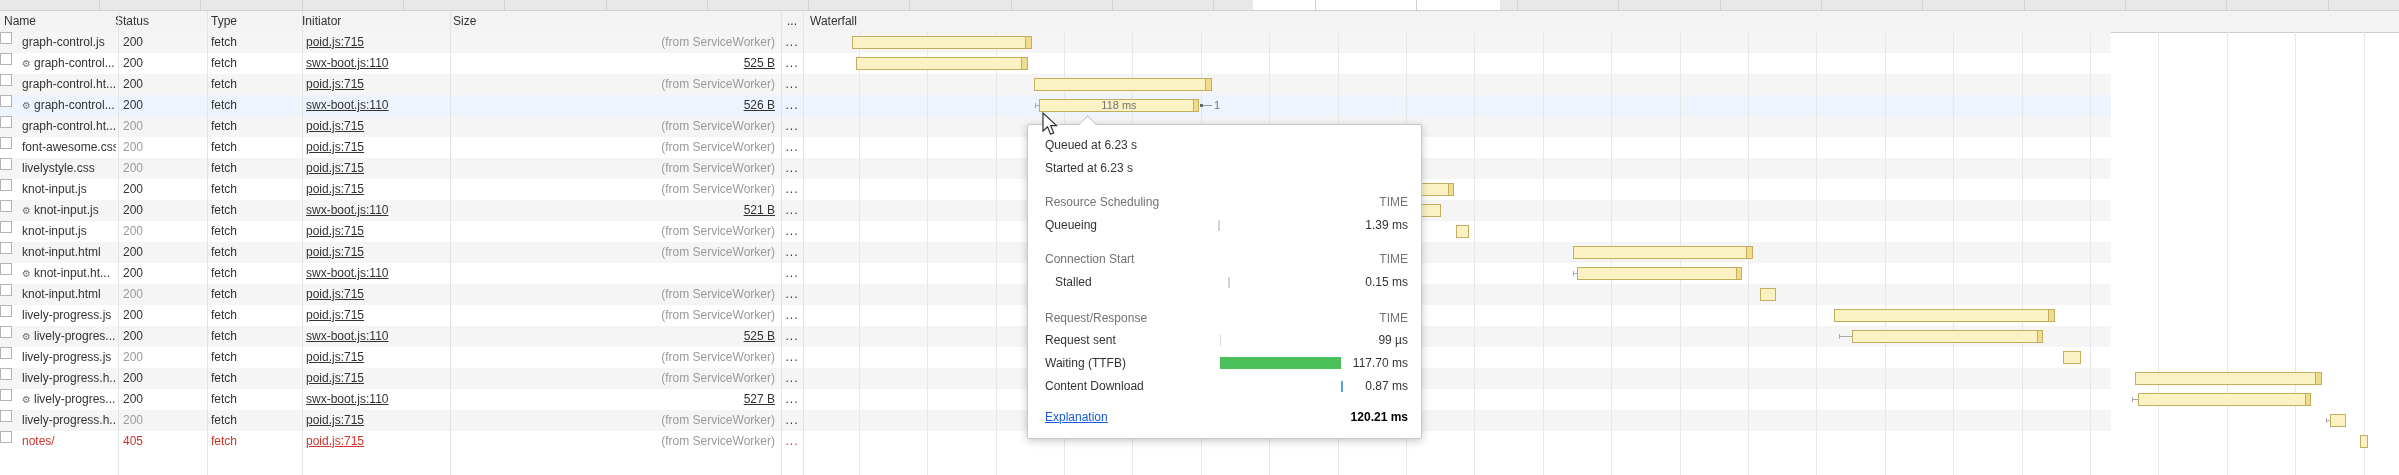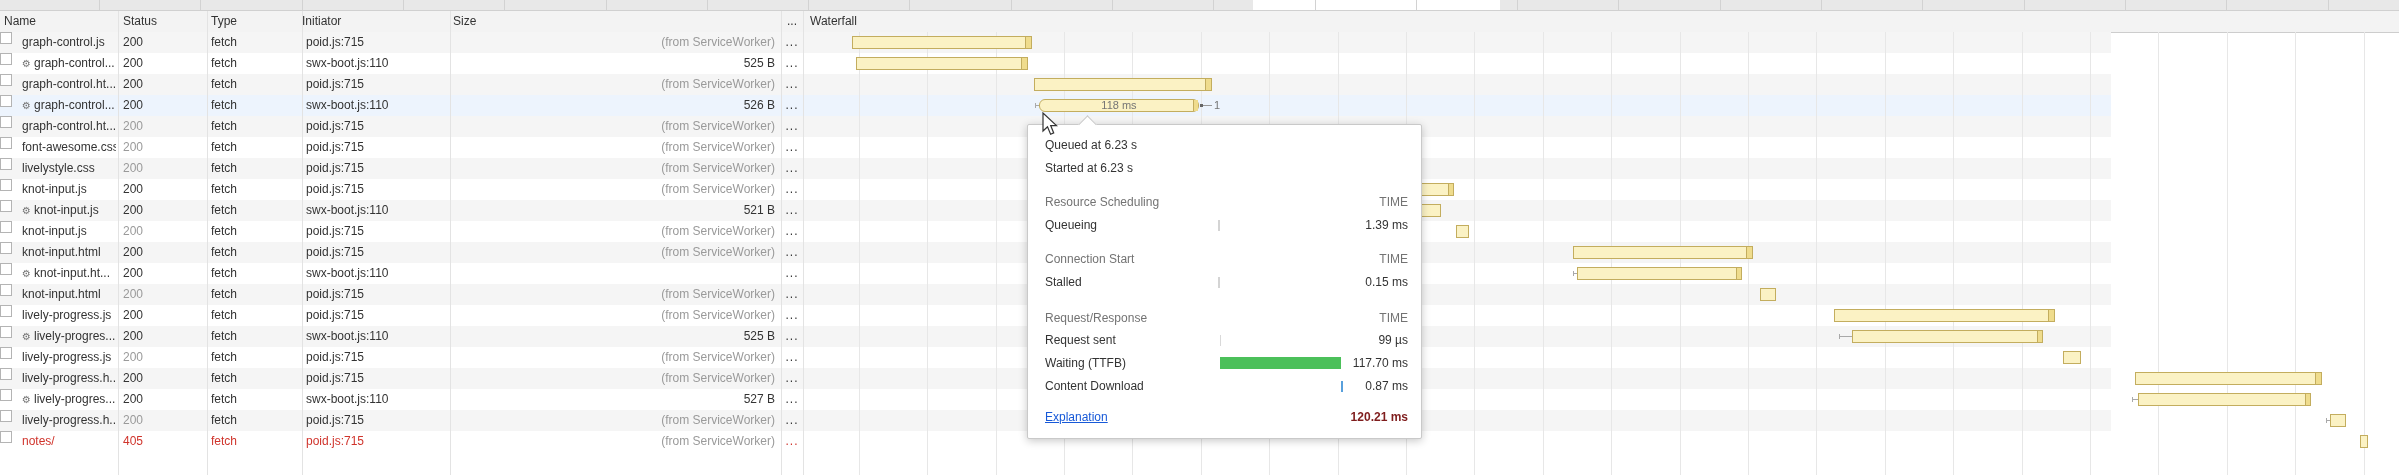--- a/index.html
+++ b/index.html
@@ -20,25 +20,25 @@
   .row.odd{background:#f5f5f5;}
   .row.even{background:#ffffff;}
   .row.hover{background:#edf4fd;}
   .cell{position:absolute;top:0;height:21px;line-height:21px;white-space:nowrap;overflow:hidden;}
   .c-check{left:5px;top:5px;width:10px;height:10px;border:1px solid #b4b4b4;background:#fff;}
   .c-name{left:22px;width:94px;}
   .gear{color:#757575;font-family:"DejaVu Sans",sans-serif;font-size:10px;margin-right:3px;}
   .c-status{left:123px;width:80px;}
   .c-type{left:211px;width:85px;}
   .c-init{left:306px;width:140px;}
-  .c-init .lnk{color:#333;text-align:right;}
+  .c-init .lnk{text-decoration:underline;color:#333;text-align:right;}
   .c-size{left:455px;width:320px;text-align:right;}
   .c-dots{left:781px;width:22px;text-align:center;letter-spacing:1px;}
   .gray{color:#9a9a9a;}
-  .dark{color:#333;}
+  .dark{color:#333;text-decoration:underline;}
   .row.err .c-name,.row.err .c-status,.row.err .c-type,.row.err .c-dots{color:#d0342c;}
   .row.err .c-init .lnk{color:#d0342c;}
   
   .bar{position:absolute;top:4px;height:11px;background:#fbf2c4;border:1px solid #c3ad5e;z-index:2;
        text-align:center;line-height:11px;font-size:11px;color:#757575;}
   .bar .tail{position:absolute;right:0;top:0;height:100%;background:#efdc8d;border-left:1px solid #c3ad5e;}
   .pre{position:absolute;top:10px;height:1px;background:#a9a9a9;z-index:2;}
   .pre:before{content:"";position:absolute;left:0;top:-2px;width:1px;height:5px;background:#a9a9a9;}
   .after{position:absolute;top:0;height:21px;z-index:2;line-height:21px;color:#757575;font-size:11px;}
   .after .dot{position:absolute;left:0;top:9px;width:3px;height:3px;background:#666;}
@@ -52,21 +52,21 @@
   .trow{position:absolute;left:17px;right:13px;height:23px;line-height:23px;white-space:nowrap;}
   .trow .lbl{position:absolute;left:0;}
   .trow .val{position:absolute;right:0;text-align:right;}
   .trow.sec{color:#737373;}
   .mark{position:absolute;top:6px;}
   .mark.tick{width:2px;height:11px;background:#d4d4d4;}
   .mark.tickthin{width:1px;height:11px;background:#d9d9d9;}
   .mark.greenbar{height:12px;top:5px;background:#4bc05a;}
   .mark.bluetick{width:2px;height:11px;background:#58a0dc;}
   .tlink{color:#1759d8;text-decoration:underline;}
-  .ttotal{font-weight:bold;color:#7f1d1d;}
+  .ttotal{font-weight:bold;color:#000000;}
   
   .cursor{position:absolute;left:1042px;top:112px;z-index:11;}
 </style>
 </head>
 <body>
 
 <div id="app">
 
   <div class="band">
     <div class="band-white" style="left: 1253px; width: 247px;"></div>
@@ -90,21 +90,21 @@
       <div class="band-tick" style="left: 1821px;"></div>
       <div class="band-tick" style="left: 1922px;"></div>
       <div class="band-tick" style="left: 2024px;"></div>
       <div class="band-tick" style="left: 2125px;"></div>
       <div class="band-tick" style="left: 2226px;"></div>
       <div class="band-tick" style="left: 2328px;"></div>
     </div>
 
   <div class="hdr">
     <div class="hcell" style="left:4px">Name</div>
-    <div class="hcell" style="left:123px">Status</div>
+    <div class="hcell" style="left:115px">Status</div>
     <div class="hcell" style="left:211px">Type</div>
     <div class="hcell" style="left:302px">Initiator</div>
     <div class="hcell" style="left:453px">Size</div>
     <div class="hcell" style="left:781px;width:22px;text-align:center">...</div>
     <div class="hcell" style="left:810px">Waterfall</div>
   </div>
 
   <div id="lines">
       <div class="vdiv" style="left: 118px;"></div>
       <div class="vdiv" style="left: 207px;"></div>
@@ -175,21 +175,21 @@
       </div>
       <div class="row even hover" style="top: 95px;">
         <div class="c-check"></div>
         <div class="cell c-name"><span class="gear">⚙</span><span>graph-control...</span></div>
         <div class="cell c-status">200</div>
         <div class="cell c-type">fetch</div>
         <div class="cell c-init"><span class="lnk">swx-boot.js:110</span></div>
         <div class="cell c-size dark">526 B</div>
         <div class="cell c-dots">...</div>
         <div class="pre" style="left: 1035px; width: 4px;"></div>
-        <div class="bar" style="left: 1039px; width: 158px; border-radius: 6px;"><span>118 ms</span><div class="tail" style="width: 4px;"></div></div>
+        <div class="bar" style="left: 1039px; width: 158px;"><span>118 ms</span><div class="tail" style="width: 4px;"></div></div>
         <div class="after" style="left: 1200px;">
           <span class="dot"></span>
           <span class="ln"></span>
           <span class="txt">1 ms</span>
         </div>
       </div>
       <div class="row odd" style="top: 116px;">
         <div class="c-check"></div>
         <div class="cell c-name"><span>graph-control.ht...</span></div>
         <div class="cell c-status gray">200</div>
@@ -380,21 +380,21 @@
         </div>
         <div class="trow" style="top: 89px;">
           <span class="lbl">Queueing</span>
           <span class="mark tick" style="left: 173px;"></span>
           <span class="val">1.39 ms</span>
         </div>
         <div class="trow sec" style="top: 123px;">
           <span class="lbl">Connection Start</span>
           <span class="val">TIME</span>
         </div>
-        <div class="trow" style="top: 146px;">
+        <div class="trow" style="top: 146px; margin-left: 10px;">
           <span class="lbl">Stalled</span>
           <span class="mark tick" style="left: 173px;"></span>
           <span class="val">0.15 ms</span>
         </div>
         <div class="trow sec" style="top: 182px;">
           <span class="lbl">Request/Response</span>
           <span class="val">TIME</span>
         </div>
         <div class="trow" style="top: 204px;">
           <span class="lbl">Request sent</span>

